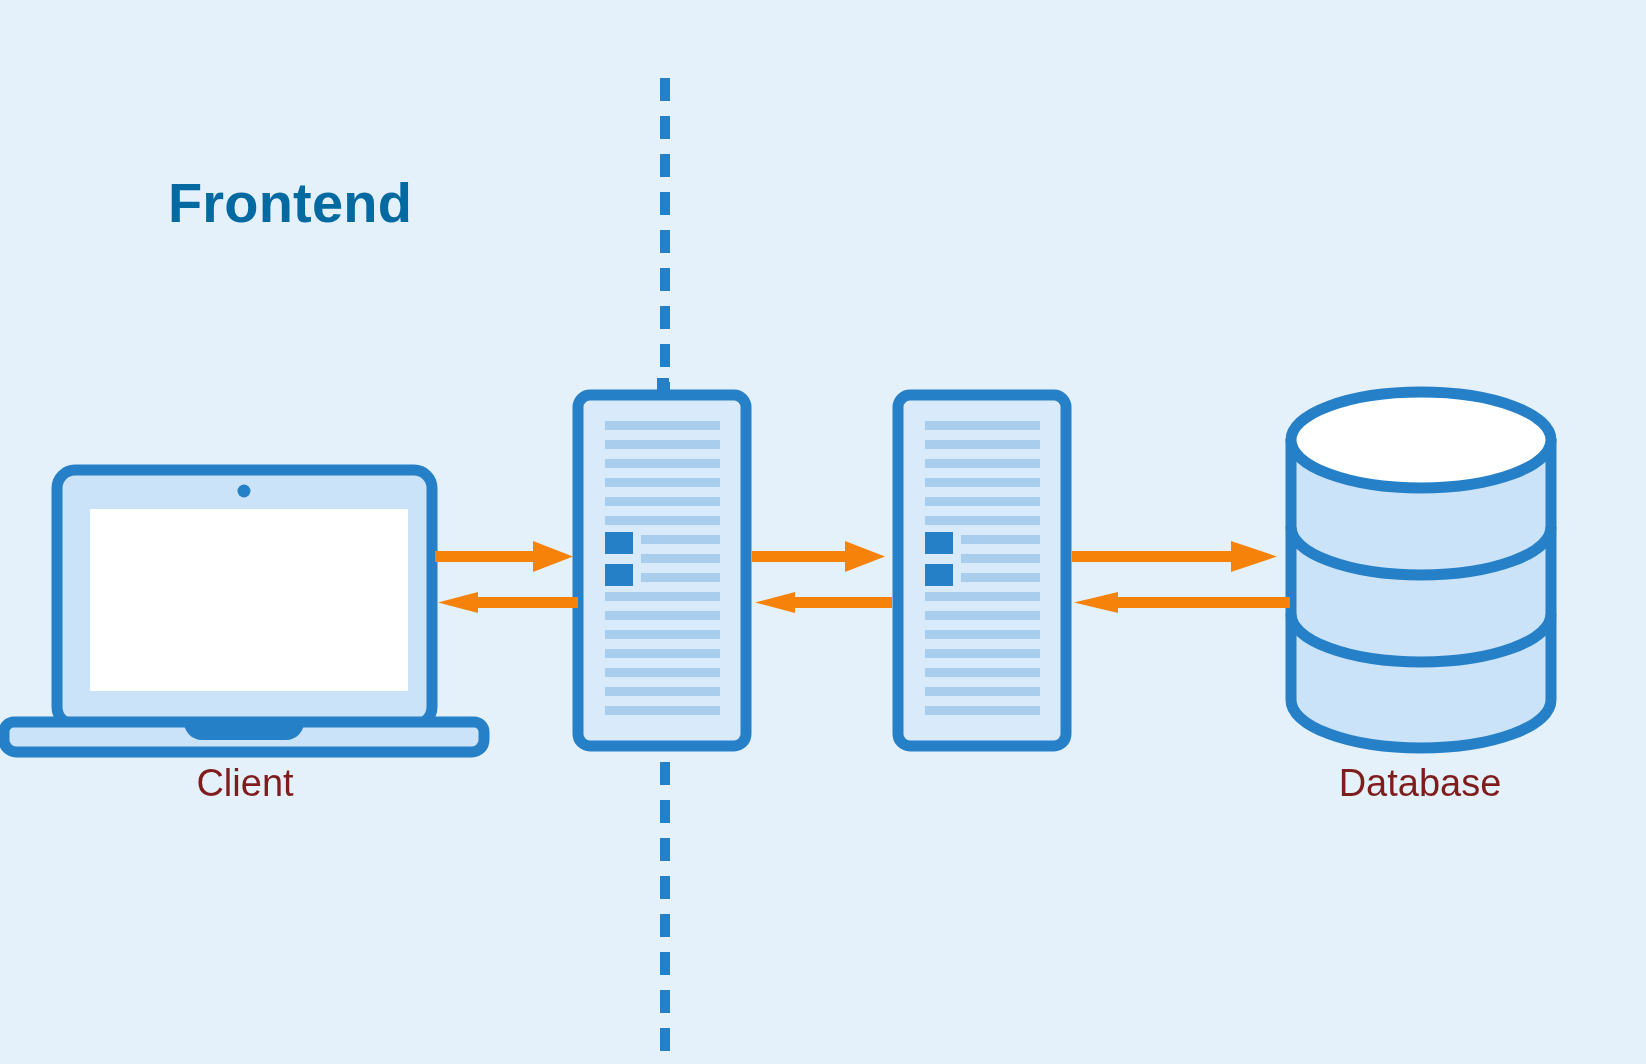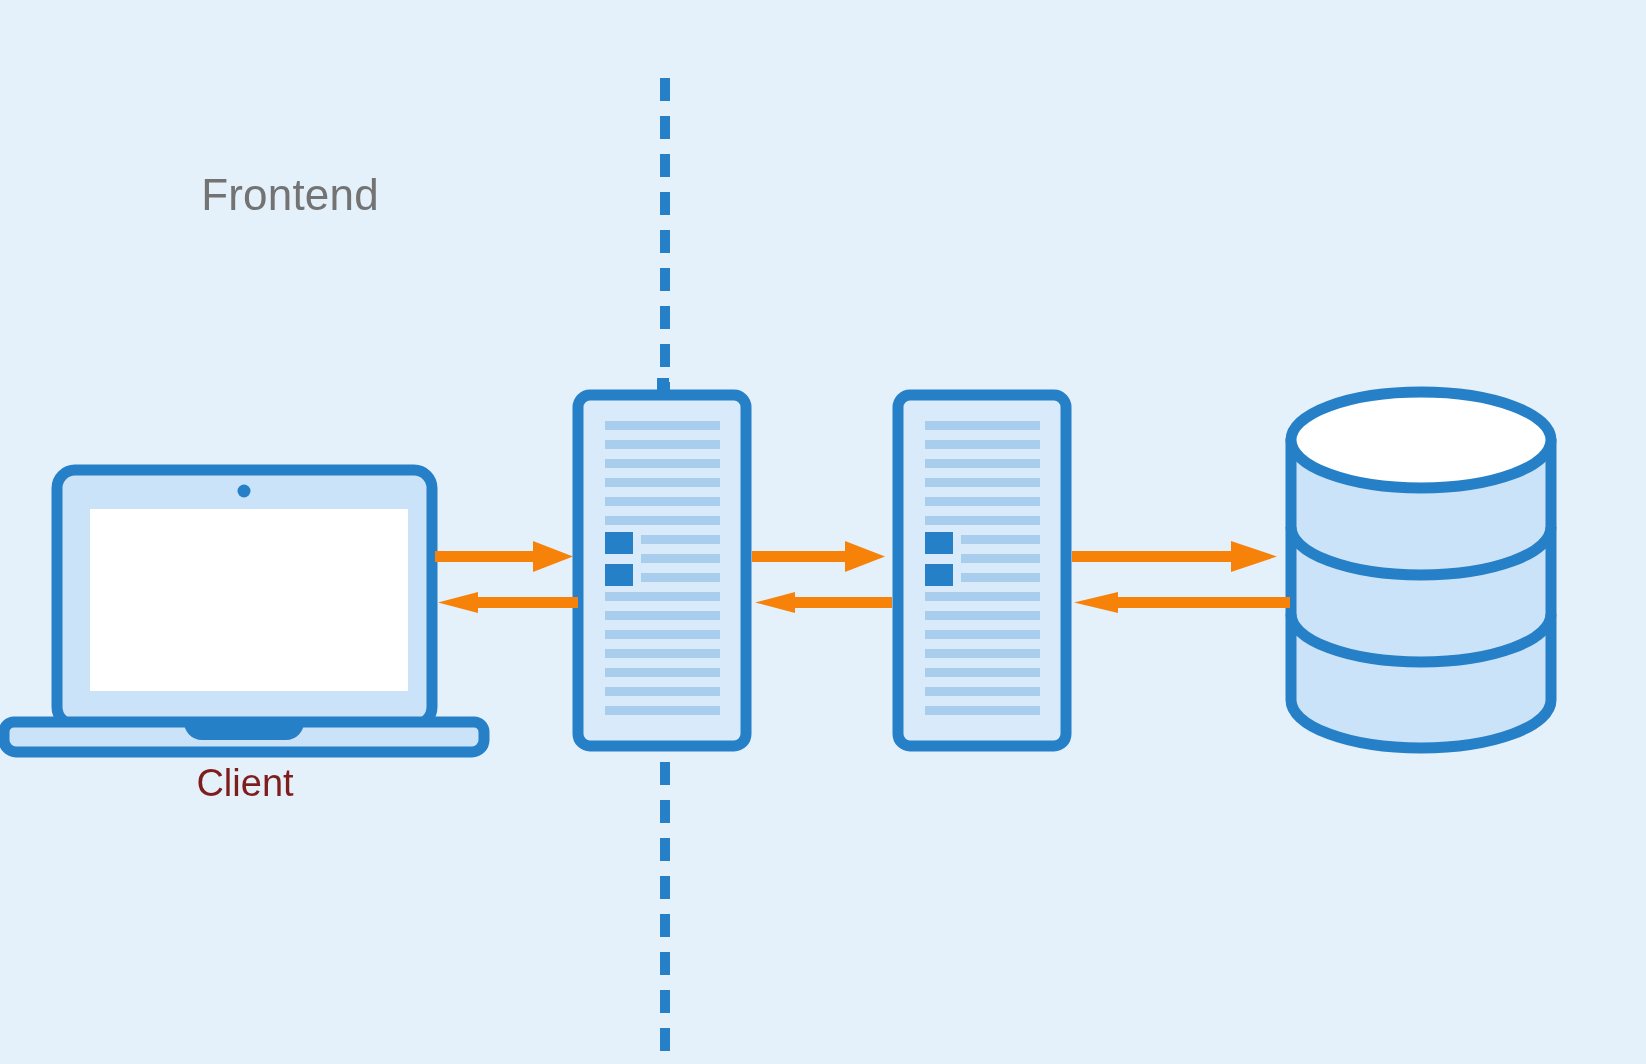--- a/index.html
+++ b/index.html
@@ -14,23 +14,23 @@
   #diagram-root {
     position: relative;
     width: 1646px;
     height: 1064px;
     background: #e4f1fb;
     overflow: hidden;
   }
   .zone-title {
     position: absolute;
     font-family: "Liberation Sans", sans-serif;
-    font-weight: normal;
-    font-size: 44px;
-    color: #737373;
+    font-weight: bold;
+    font-size: 56px;
+    color: #0369a1;
     letter-spacing: 0.2px;
     white-space: nowrap;
   }
   #zone-title-frontend { left: 0; top: 170px; width: 580px; text-align: center; }
   #zone-title-backend  { left: 900px; top: 170px; width: 580px; text-align: center; }
 
   .node-label {
     position: absolute;
     font-family: "Liberation Sans", sans-serif;
     font-weight: normal;
@@ -178,14 +178,15 @@
 
       <g>
         <rect x="1110" y="597" width="180" height="11"></rect>
         <polygon points="1118,592 1074,602.5 1118,613"></polygon>
       </g>
     </g>
 
   </svg>
 
   <div class="node-label" id="label-client">Client</div>
+  <div class="node-label" id="label-database">Database</div>
 
 </div>
 
 </body></html>

